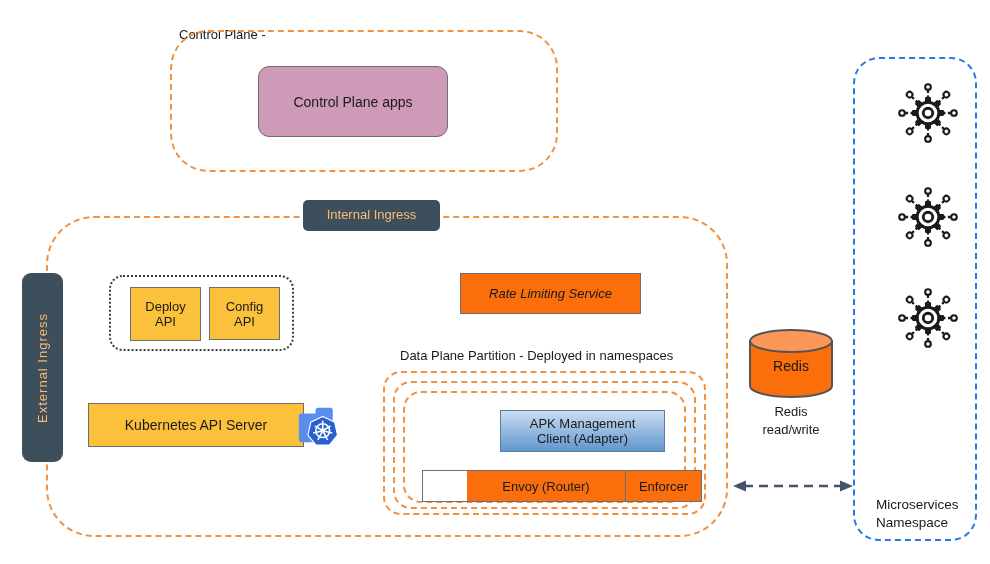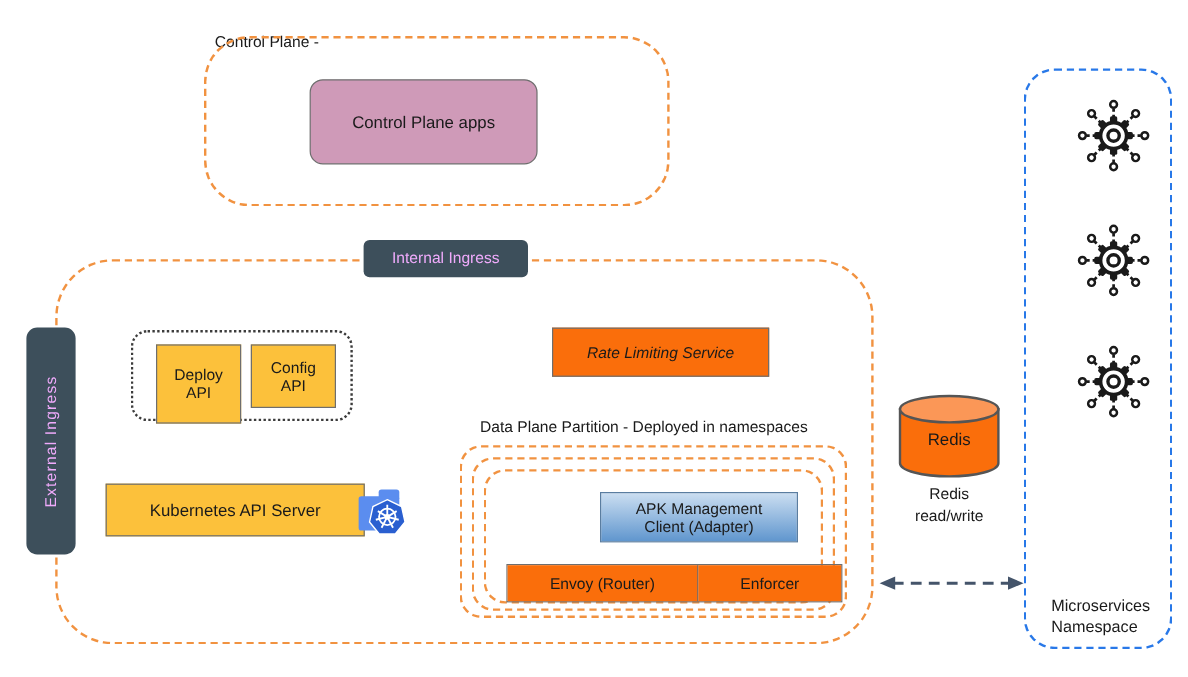--- a/index.html
+++ b/index.html
@@ -19,43 +19,43 @@
 
   
   .lbl{font-size:13px;line-height:1.3;}
   .cp-lbl{left:179px;top:7px;margin-top:20px;}
   .dp-lbl{left:400px;top:348px;}
   .ms-lbl{left:876px;top:496px;font-size:13.5px;}
 
   
   .node{border:1.5px solid #6e6e6e;font-size:13px;}
   .pink{left:258px;top:66px;width:190px;height:71px;background:#CF9AB8;font-size:14px;border-radius:11px;}
-  .slate{background:#3D4F5B;color:#f0abfc;border:none;}
+  .slate{background:#3D4F5B;color:#fdba74;border:none;}
   .internal{left:303px;top:200px;width:137px;height:31px;border-radius:5px;z-index:5;}
   .external{left:22px;top:273px;width:41px;height:189px;border-radius:9px;z-index:5;}
   .vtext{writing-mode:vertical-rl;transform:rotate(180deg);letter-spacing:1px;font-size:13px;}
   .apis-rect{left:109px;top:275px;width:185px;height:76px;border:2px dotted #3c3c3c;border-radius:14px;}
   .yellow{background:#FCC13B;}
-  .deploy{left:130px;top:287px;width:71px;height:66px;}
+  .deploy{left:130px;top:287px;width:71px;height:54px;}
   .config{left:209px;top:287px;width:71px;height:53px;}
   .orange{background:#FA6E0B;font-style:italic;}
   .rate{left:460px;top:273px;width:181px;height:41px;}
   .k8s{left:88px;top:403px;width:216px;height:44px;font-size:14px;}
   .k8s-icon{left:294px;top:404px;width:46px;height:42px;z-index:6;}
 
   
   .dp{background:#ffffff;border-radius:18px;}
   .dp-back{left:383px;top:371px;width:323px;height:144px;z-index:1;}
   .dp-mid{left:393px;top:381px;width:303px;height:128px;z-index:2;}
   .dp-front{left:403px;top:391px;width:283px;height:112px;z-index:3;}
   .apk{left:500px;top:410px;width:165px;height:42px;z-index:4;
        background:linear-gradient(#CBDEF1,#6096CE);border:1.5px solid #5a7da0;}
   .envoy-row{left:422px;top:470px;width:280px;height:32px;z-index:6;display:flex;border:1.5px solid #6e6e6e;}
   .envoy-cell{background:#FA6E0B;display:flex;align-items:center;justify-content:center;font-size:13px;}
-  .envoy{width:158px;border-right:1.5px solid #6e6e6e;}
+  .envoy{width:158px;border-right:1.5px solid #6e6e6e;margin-left:44px;}
   .enforcer{flex:1;}
 
   
   .redis-svg{left:748px;top:328px;width:86px;height:72px;}
   .redis-name{left:748px;top:358px;width:86px;font-size:14px;z-index:4;}
   .redis-cap{left:748px;top:403px;width:86px;font-size:13px;text-align:center;line-height:1.35;}
 
   
   .arrow{left:731px;top:477px;width:124px;height:18px;z-index:4;}
 

